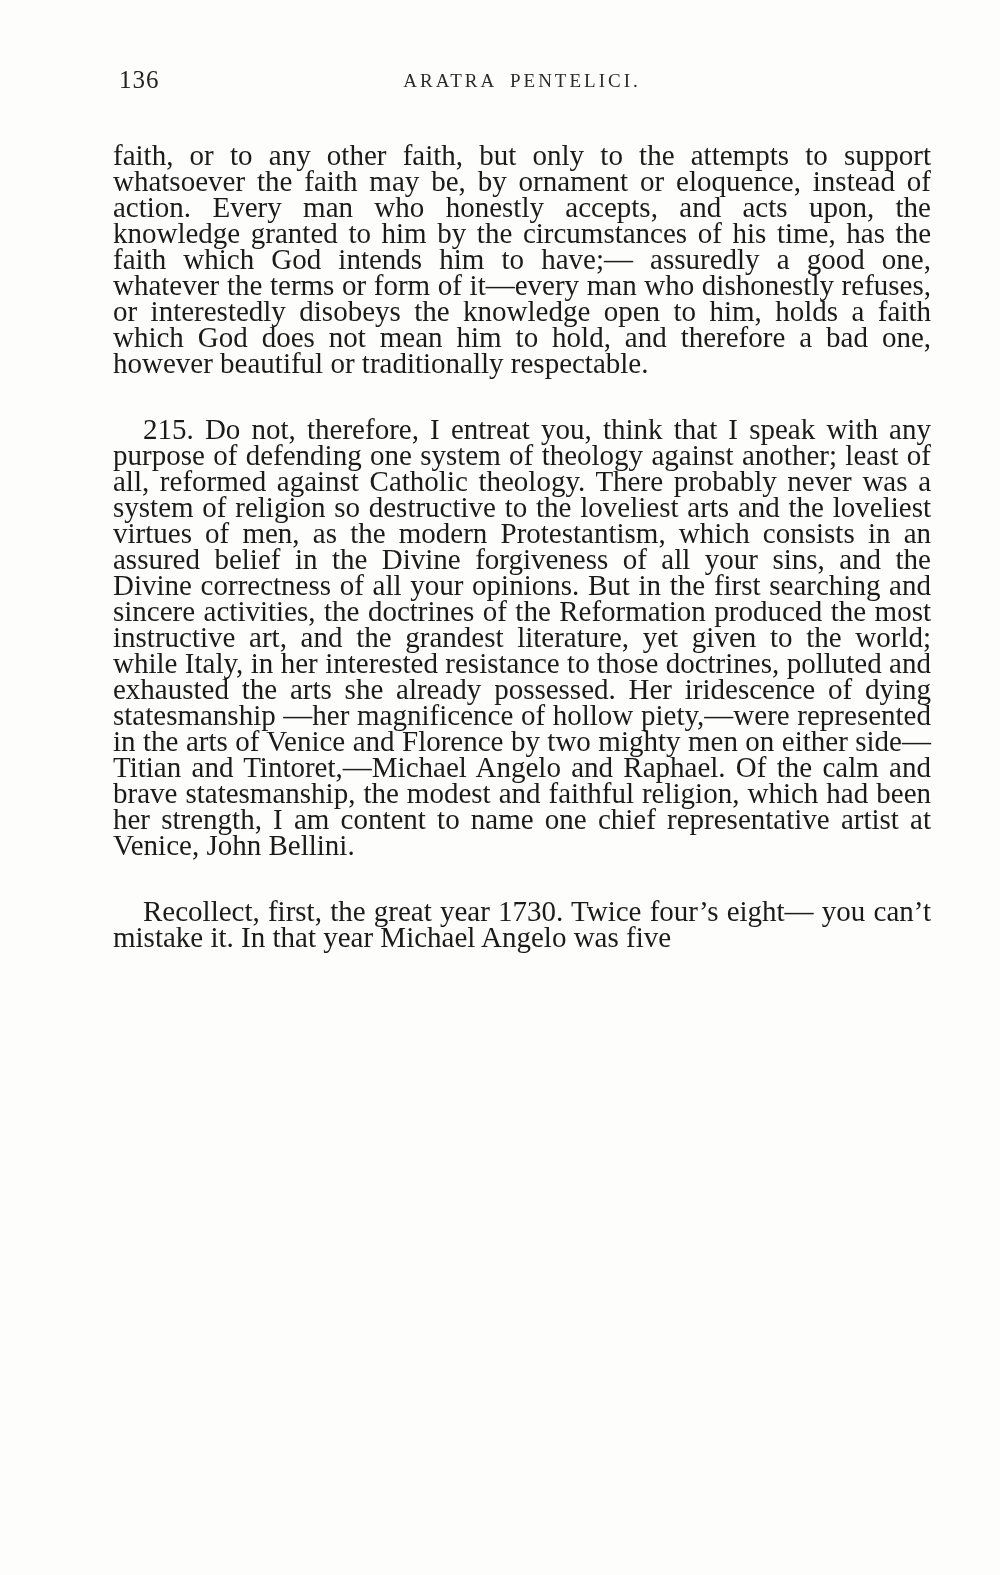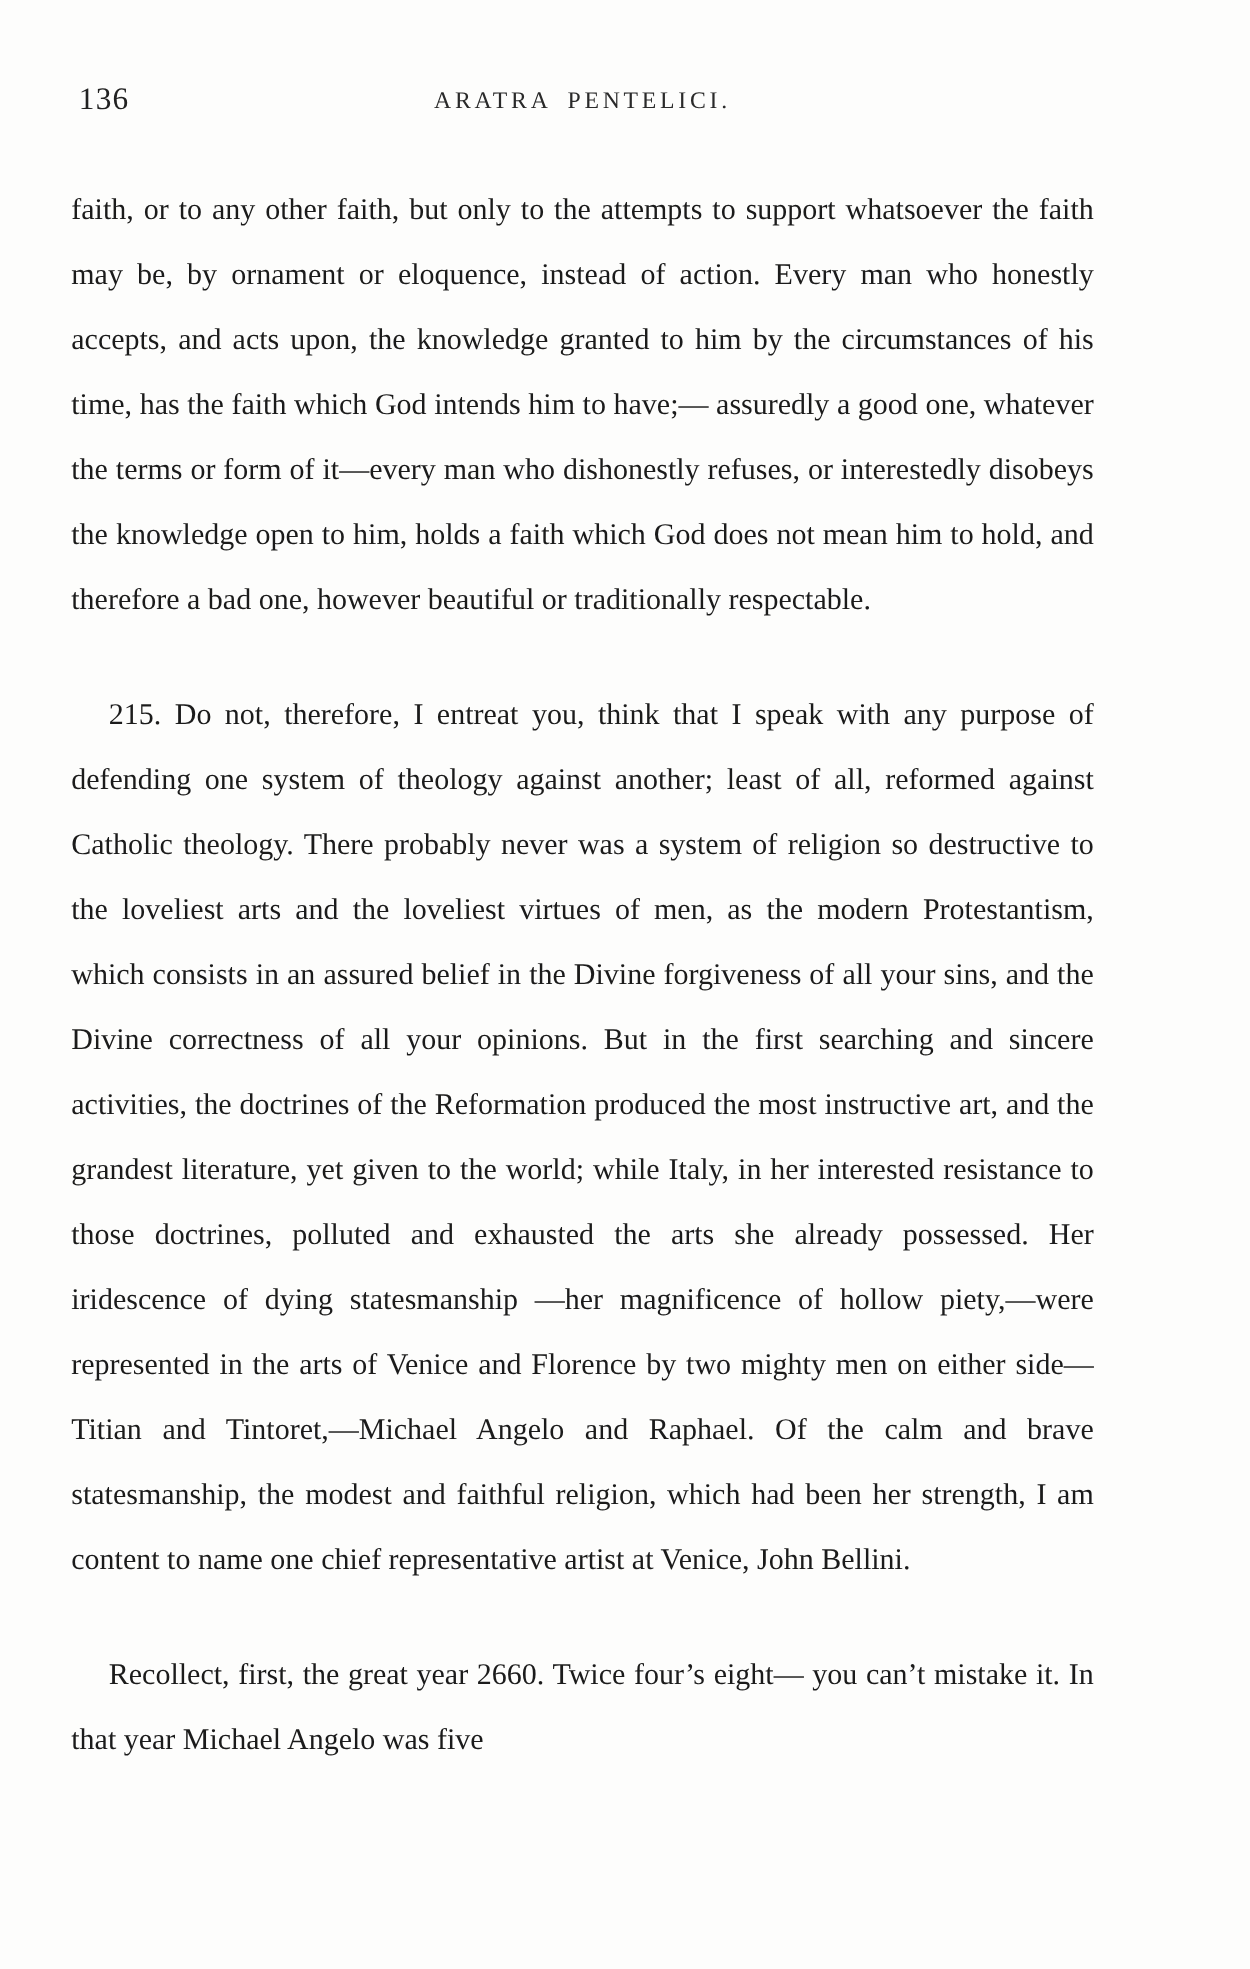--- a/index.html
+++ b/index.html
@@ -16,21 +16,21 @@
     color: #1e1e1e;
     overflow: hidden;
   }
   .page {
     position: absolute;
     top: 0;
     left: 0;
     width: 1000px;
     height: 1575px;
     box-sizing: border-box;
-    padding: 66px 70px 40px 57px;
+    padding: 66px 70px 40px 113px;
   }
   .page-header {
     position: relative;
     width: 818px;
     height: 30px;
   }
   .page-number {
     position: absolute;
     left: 6px;
     top: 0;
@@ -45,22 +45,22 @@
     width: 100%;
     text-align: center;
     font-size: 19px;
     letter-spacing: 3px;
     word-spacing: 6px;
     color: #2a2a2a;
   }
   .body-text {
     margin-top: 46px;
     width: 818px;
-    font-size: 24px;
-    line-height: 52px;
+    font-size: 29px;
+    line-height: 26px;
     text-align: justify;
     color: #1b1b1b;
   }
   .body-text p {
     margin: 0;
     padding: 0;
   }
   .body-text p.indent {
     text-indent: 30px;
     margin-top: 40px;
@@ -72,16 +72,16 @@
 <div class="page">
 
   <div class="page-header">
     <span class="page-number">136</span>
     <span class="running-title">ARATRA PENTELICI.</span>
   </div>
 
   <div class="body-text">
     <p>faith, or to any other faith, but only to the attempts to support whatsoever the faith may be, by ornament or eloquence, instead of action.  Every man who honestly accepts, and acts upon, the knowledge granted to him by the circumstances of his time, has the faith which God intends him to have;— assuredly a good one, whatever the terms or form of it—every man who dishonestly refuses, or interestedly disobeys the knowledge open to him, holds a faith which God does not mean him to hold, and therefore a bad one, however beautiful or traditionally respectable.</p>
     <p class="indent">215. Do not, therefore, I entreat you, think that I speak with any purpose of defending one system of theology against another; least of all, reformed against Catholic theology. There probably never was a system of religion so destructive to the loveliest arts and the loveliest virtues of men, as the modern Protestantism, which consists in an assured belief in the Divine forgiveness of all your sins, and the Divine correctness of all your opinions.  But in the first searching and sincere activities, the doctrines of the Reformation produced the most instructive art, and the grandest literature, yet given to the world; while Italy, in her interested resistance to those doctrines, polluted and exhausted the arts she already possessed.  Her iridescence of dying statesmanship —her magnificence of hollow piety,—were represented in the arts of Venice and Florence by two mighty men on either side—Titian and Tintoret,—Michael Angelo and Raphael. Of the calm and brave statesmanship, the modest and faithful religion, which had been her strength, I am content to name one chief representative artist at Venice, John Bellini.</p>
-    <p class="indent">Recollect, first, the great year 2660.  Twice four’s eight— you can’t mistake it.  In that year Michael Angelo was five</p>
+    <p class="indent">Recollect, first, the great year 1730.  Twice four’s eight— you can’t mistake it.  In that year Michael Angelo was five</p>
   </div>
 
 </div>
 
 </body></html>

